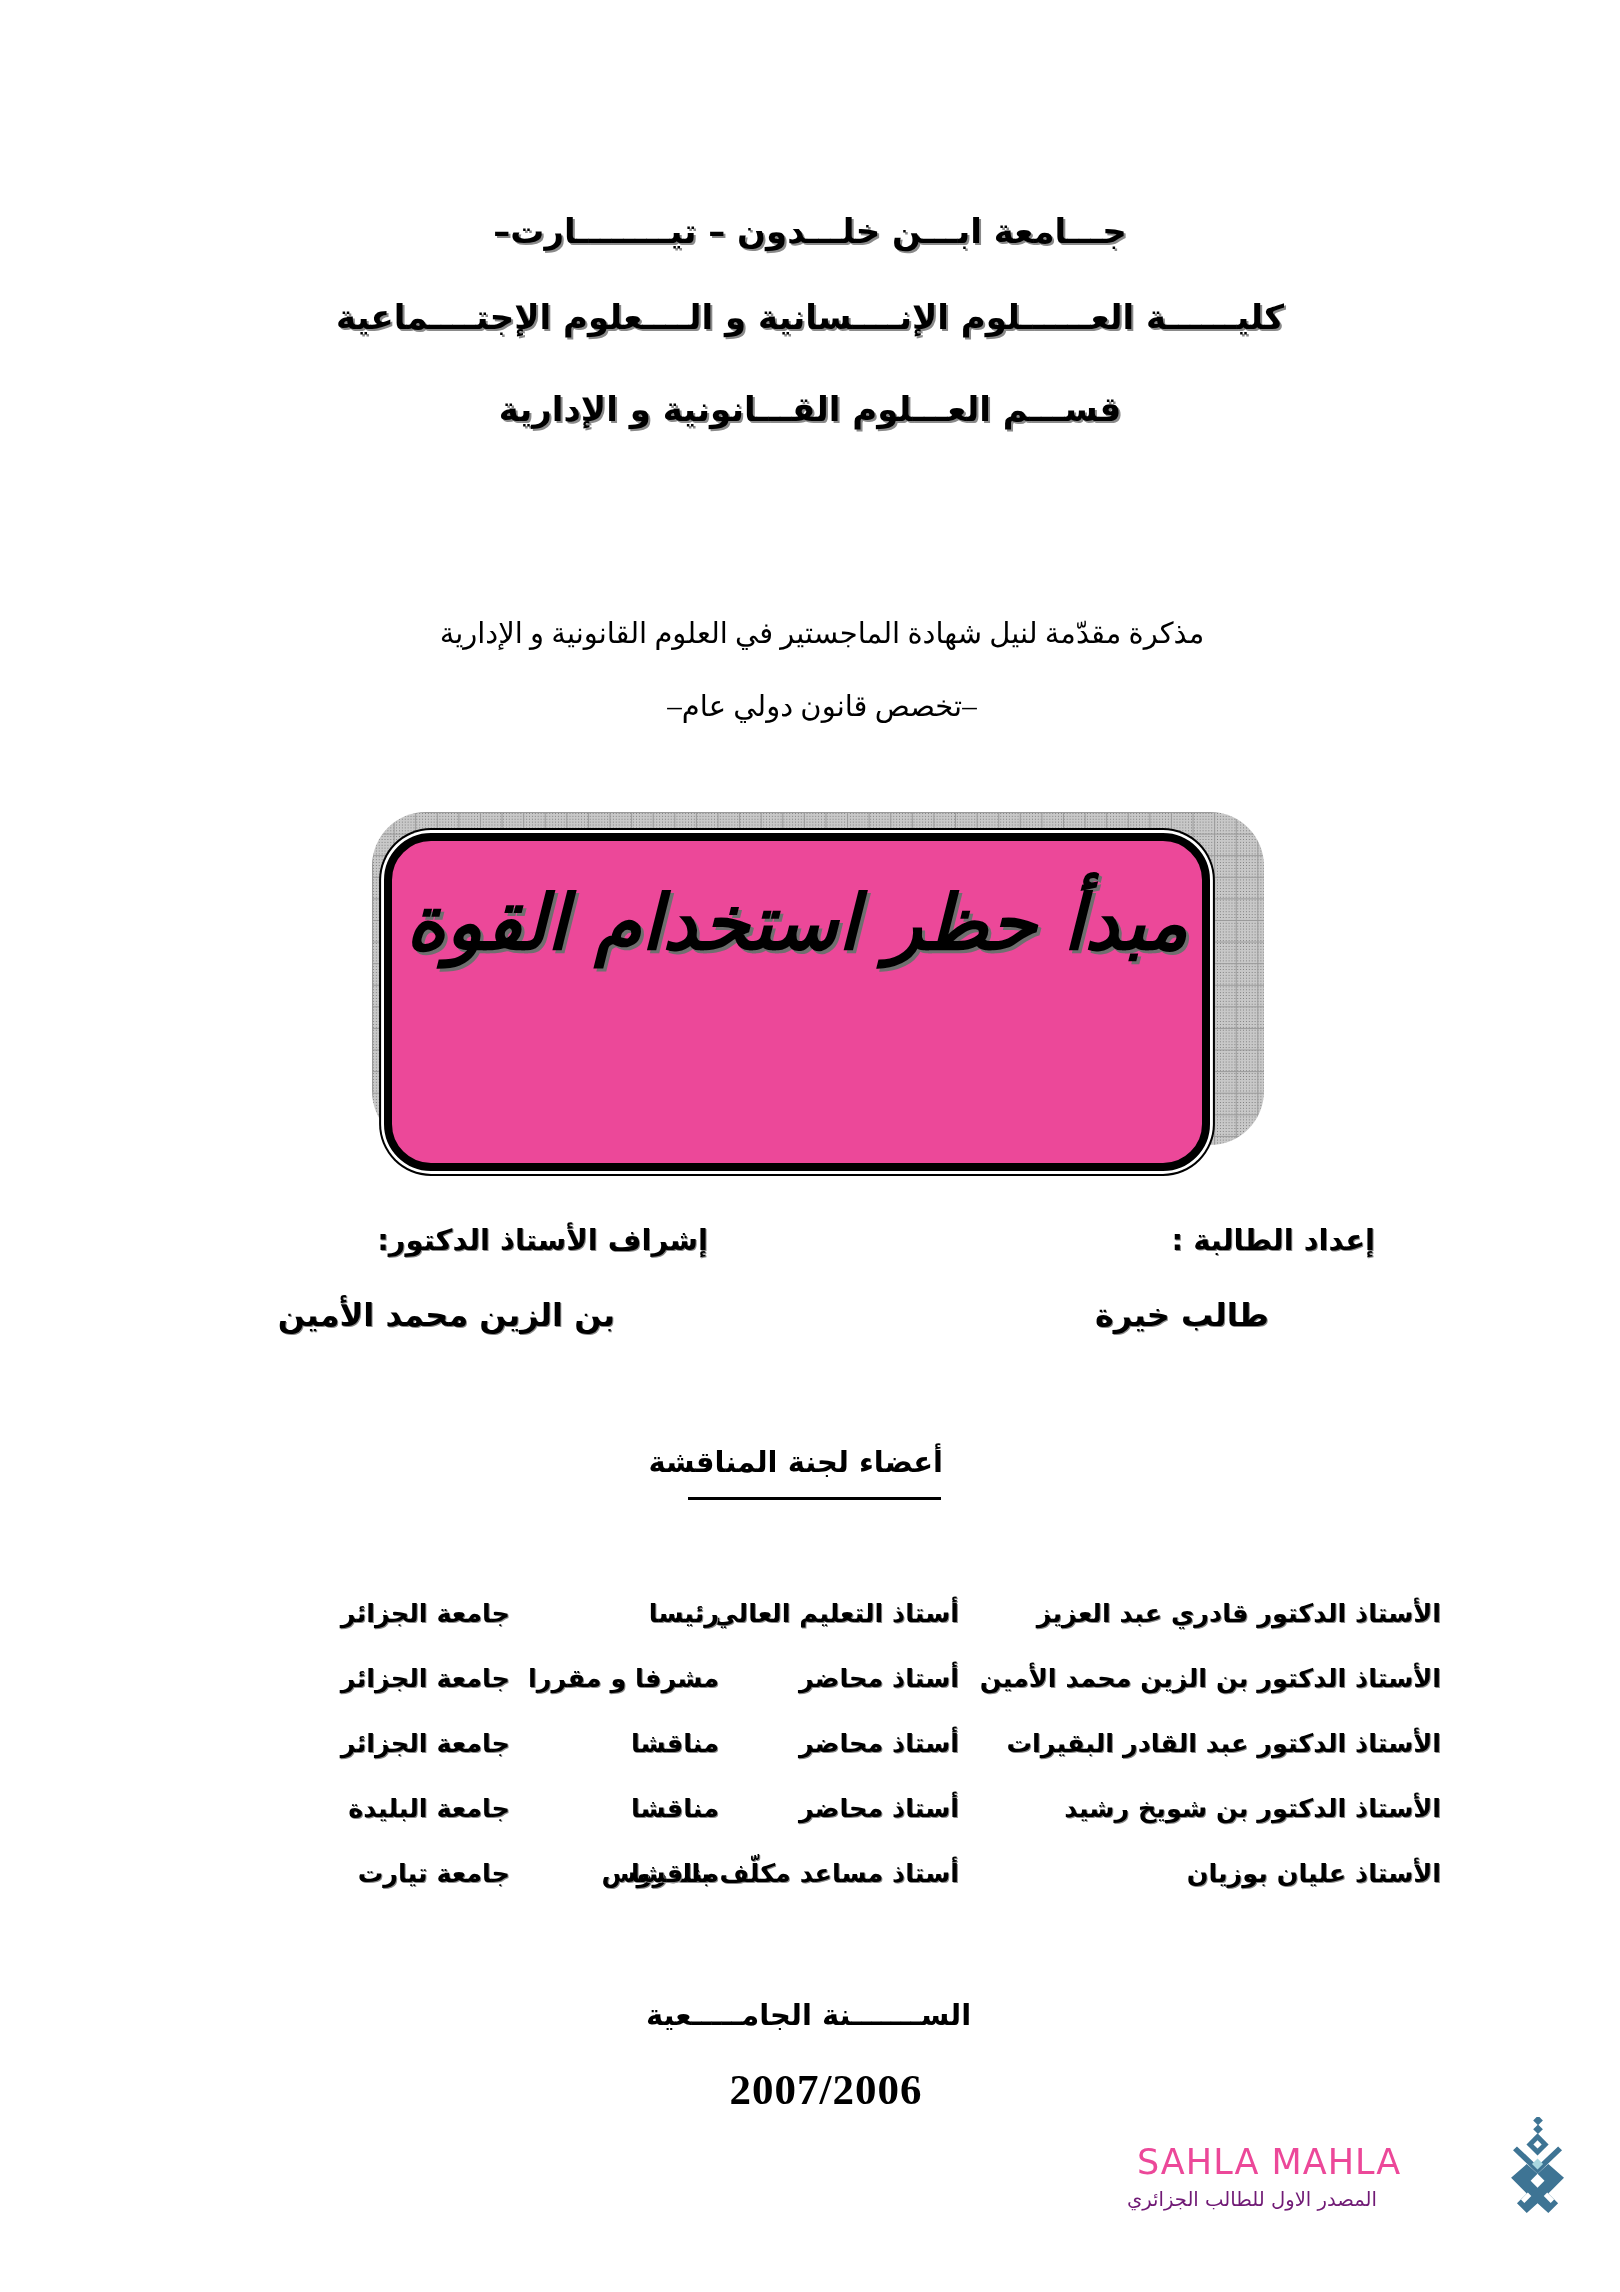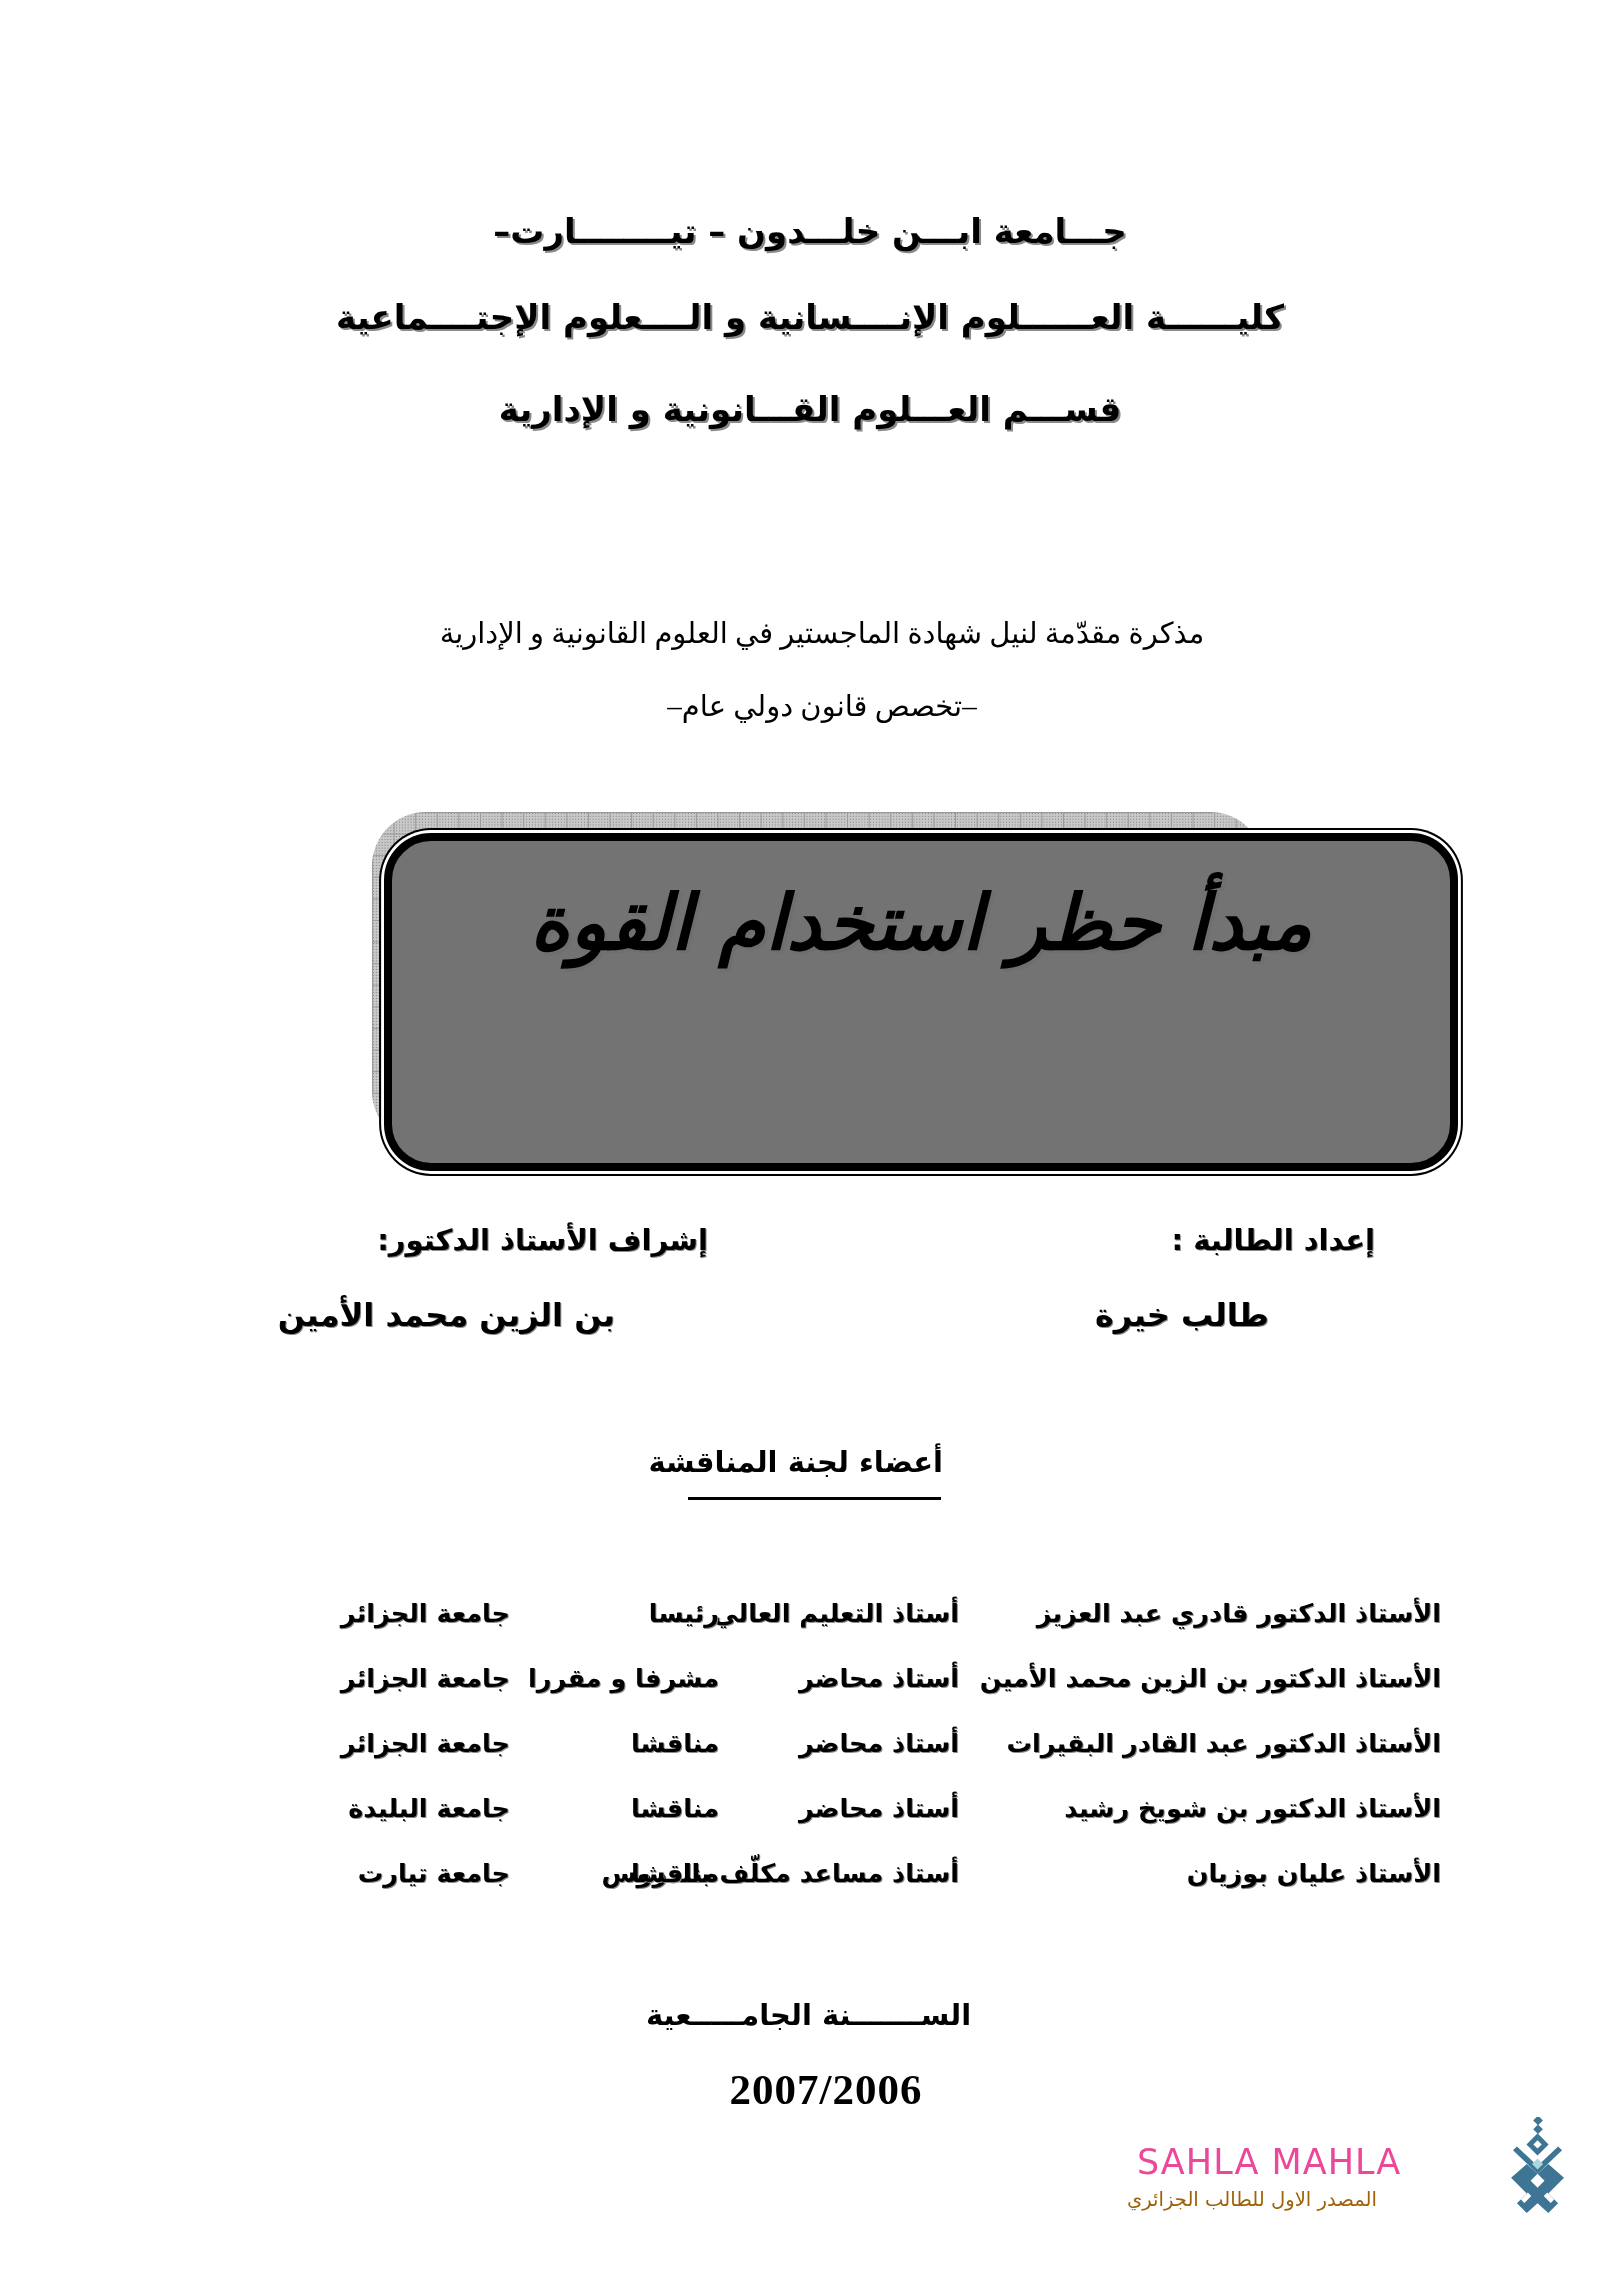--- a/index.html
+++ b/index.html
@@ -48,23 +48,23 @@
       border-radius: 54px;
       background-color: #c8c8c8;
       background-image:
         linear-gradient(#9a9a9a 1px, transparent 1px),
         linear-gradient(90deg, #9a9a9a 1px, transparent 1px),
         radial-gradient(#7d7d7d 0.8px, transparent 0.9px);
       background-size: 21.6px 21.6px, 21.6px 21.6px, 2.9px 2.9px;
     }
     .frame {
       left: 384px; top: 833px;
-      width: 1074px; height: 338px;
+      width: 826px; height: 338px;
       box-sizing: border-box;
-      background: #737373;
+      background: #ec4899;
       border: 8.8px solid #000000;
       border-radius: 47px;
       box-shadow: 0 0 0 2.9px #ffffff, 0 0 0 4.9px #000000;
     }
     .title-line {
       font-family: "DejaVu Sans", "Liberation Sans", sans-serif;
       font-weight: bold;
       font-style: italic;
       font-size: 76px;
       white-space: nowrap;
@@ -155,21 +155,21 @@
       color: #ec4899;
       letter-spacing: 1px;
       white-space: nowrap;
     }
     .wm-sub {
       left: 1137px; top: 2188px;
       width: 240px;
       text-align: center;
       font-family: "DejaVu Sans", "Liberation Sans", sans-serif;
       font-size: 19.6px;
-      color: #a16207;
+      color: #701a75;
       white-space: nowrap;
     }
     .wm-icon {
       left: 1505px; top: 2117px;
       width: 69px; height: 98px;
     }
   </style>
 </head>
 <body>
 

